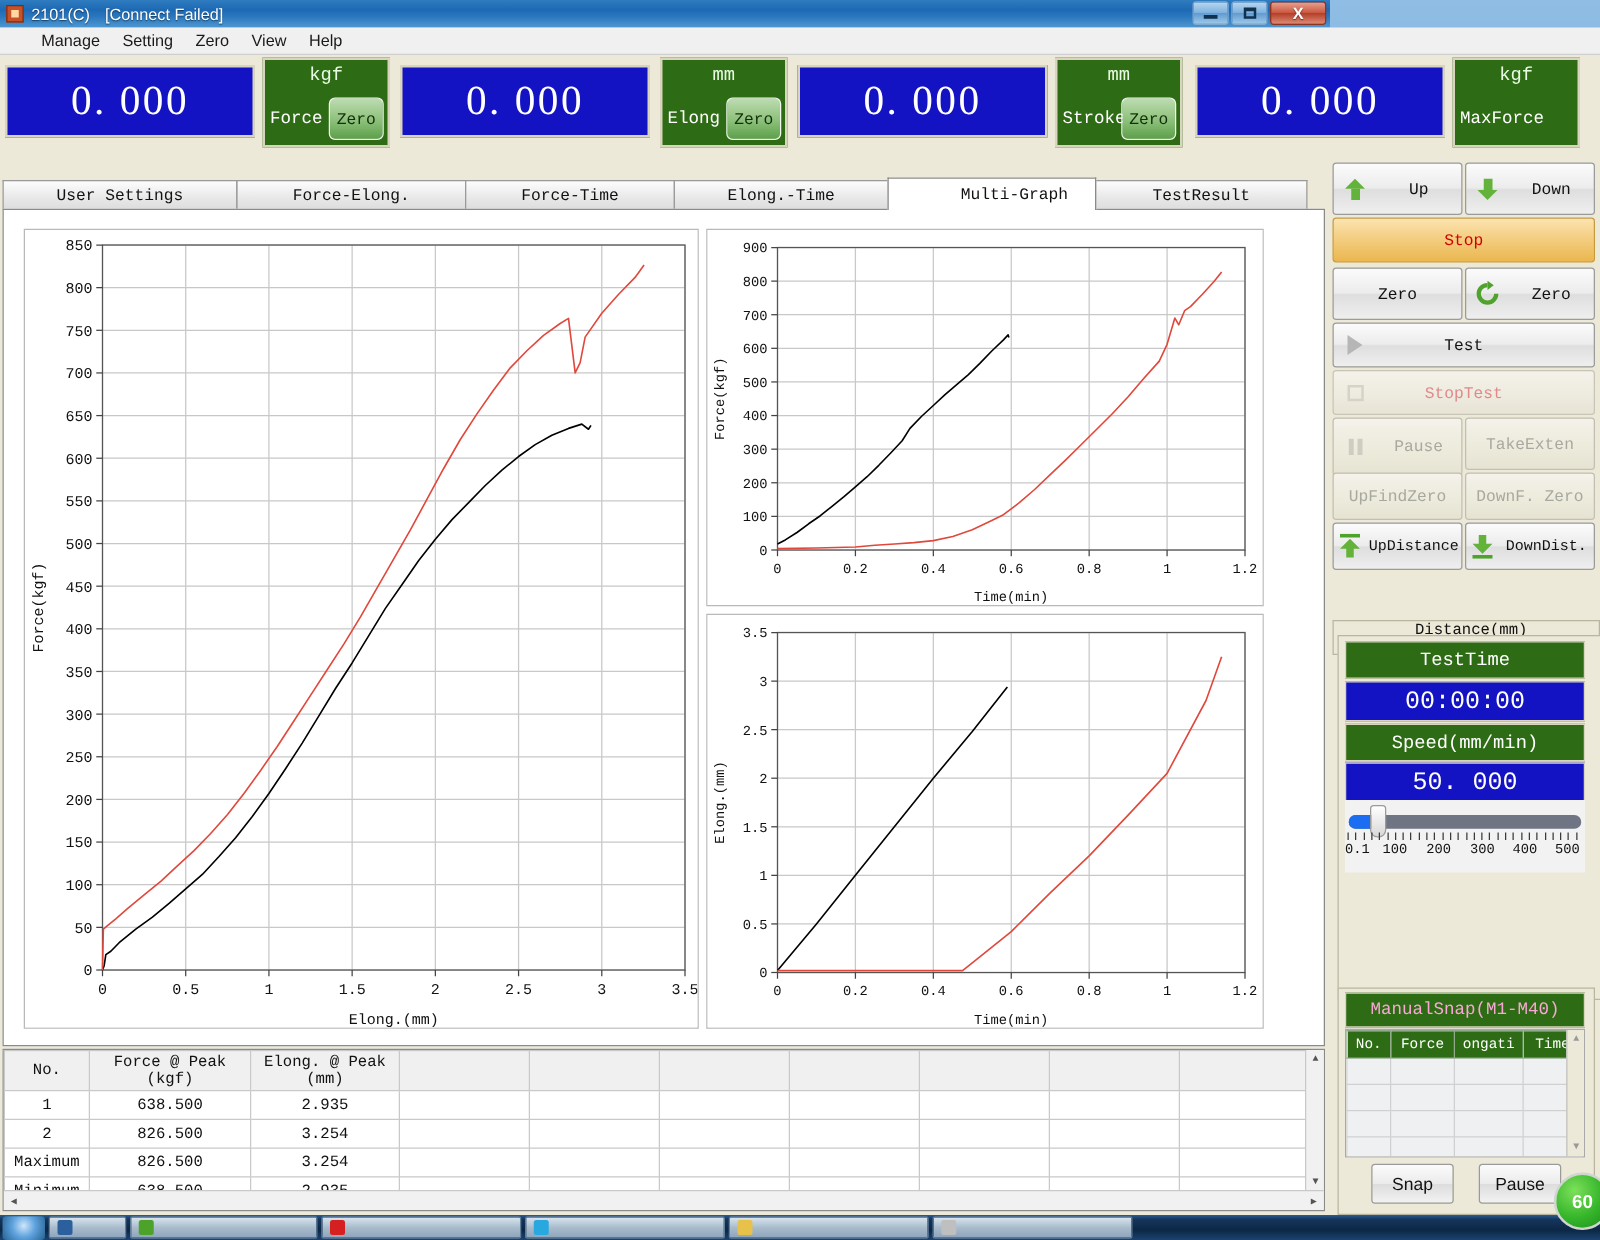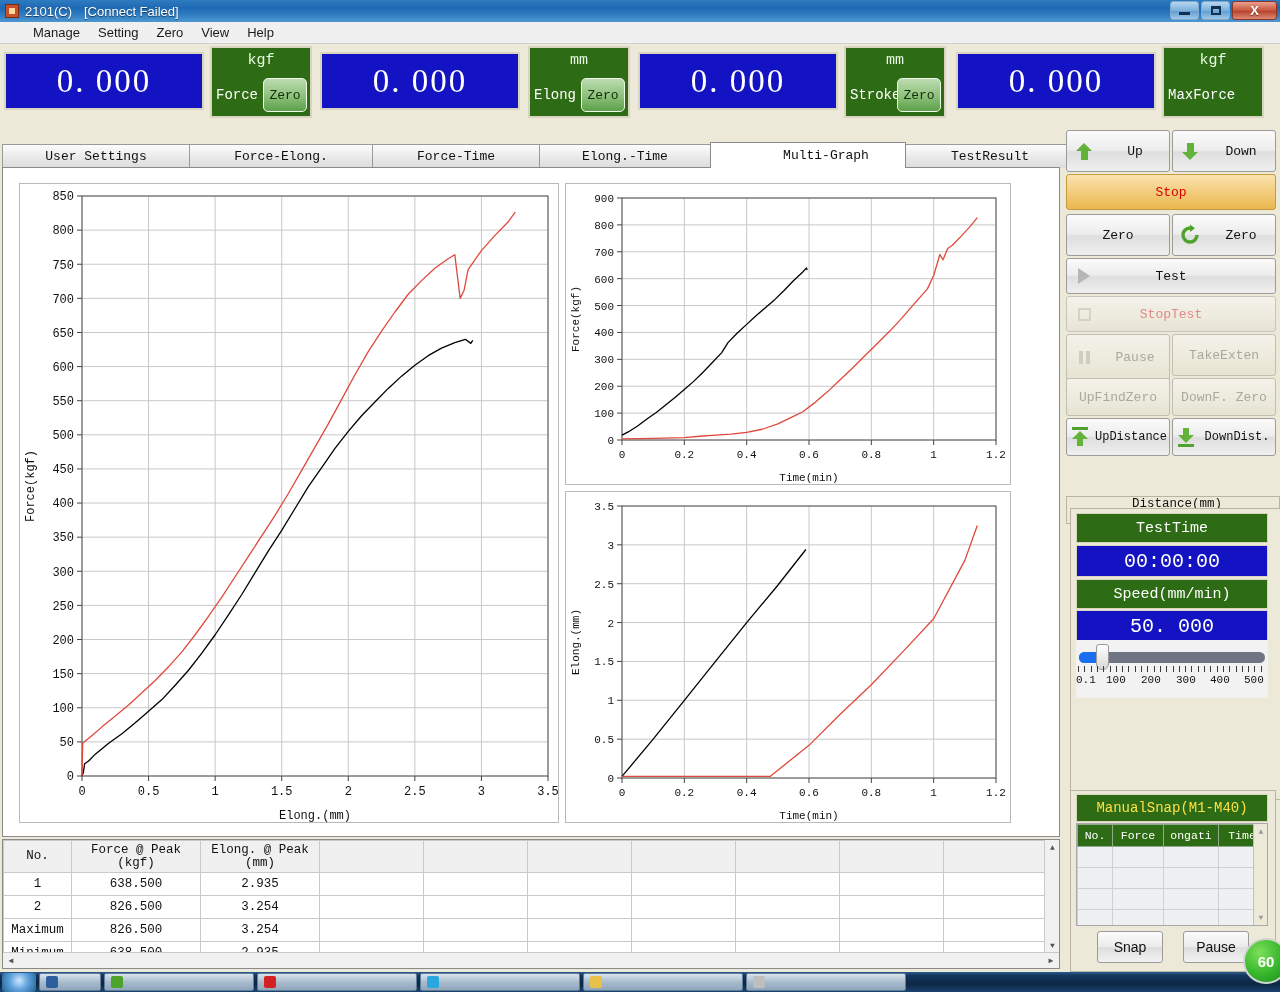--- a/index.html
+++ b/index.html
@@ -8,21 +8,21 @@
     font-family:"Liberation Mono",monospace;
     background:#1a5fa8;
     position:relative;
   }
   
   #app-window{
     position:absolute;left:0;top:0;width:1280px;height:972px;
     background:linear-gradient(180deg,#8fbde4 0%,#6ba3d6 40%,#4d8ac4 100%);
   }
   #titlebar{
-    position:absolute;left:0;top:0;width:1280px;height:22px;
+    position:absolute;left:0;top:0;width:1064px;height:22px;
     background:linear-gradient(180deg,#2f7cc0 0%,#1e69b4 35%,#2a77be 60%,#4d97d1 100%);
     display:flex;align-items:center;
   }
   #titlebar .tb-icon{
     width:14px;height:14px;margin-left:5px;margin-right:6px;
     background:#c8512a;border:1px solid #7a2d12;box-sizing:border-box;
     position:relative;flex:0 0 auto;
   }
   #titlebar .tb-icon:after{
     content:"";position:absolute;left:3px;top:3px;width:6px;height:6px;background:#ffd9a0;
@@ -246,21 +246,21 @@
     font-size:11px;color:#111;font-family:"Liberation Mono",monospace;
   }
   #sliderlabels span{position:absolute;top:0;}
 
   #snapblock{
     position:absolute;left:4px;top:660px;width:206px;height:182px;
     background:#ece9d8;border:1px solid #b9b5a0;box-sizing:border-box;
   }
   #snaphdr{
     position:absolute;left:5px;top:3px;width:192px;height:28px;background:#2d6b14;
-    display:flex;align-items:center;justify-content:center;color:#fde047;font-size:14px;
+    display:flex;align-items:center;justify-content:center;color:#f9a8d4;font-size:14px;
     border:1px solid #d9d4bd;box-sizing:border-box;font-family:"Liberation Mono",monospace;
   }
   #snaptable{
     position:absolute;left:5px;top:32px;width:192px;height:103px;background:#fff;
     border:1px solid #a9a9a9;box-sizing:border-box;overflow:hidden;
   }
   #snaptable table{border-collapse:collapse;width:176px;table-layout:fixed;}
   #snaptable th{
     background:#2d6b14;color:#ffffff;font-size:11.5px;font-weight:normal;height:19px;
     border:1px solid #8fa98a;font-family:"Liberation Mono",monospace;overflow:hidden;
@@ -364,21 +364,21 @@
         <div class="u">kgf</div>
         <div class="n">MaxForce</div>
       </div>
     </div>
 
     <div id="tabs">
       <div class="tab" style="width:188px;">User Settings</div>
       <div class="tab" style="width:184px;">Force-Elong.</div>
       <div class="tab" style="width:168px;">Force-Time</div>
       <div class="tab" style="width:172px;">Elong.-Time</div>
-      <div class="tab active" style="width:196px;padding-left:36px;">Multi-Graph</div>
+      <div class="tab active" style="width:167px;padding-left:36px;">Multi-Graph</div>
       <div class="tab" style="width:170px;">TestResult</div>
     </div>
 
     <div id="graphpane">
       <div class="chartbox" id="chart-main">
           <svg width="538" height="638" viewBox="0 0 538 638">
             <rect x="0" y="0" width="538" height="638" fill="#ffffff"></rect>
             <line x1="62" y1="12" x2="62" y2="592" stroke="#c8c8c8" stroke-width="1"></line>
             <line x1="128.57142857142856" y1="12" x2="128.57142857142856" y2="592" stroke="#c8c8c8" stroke-width="1"></line>
             <line x1="195.14285714285714" y1="12" x2="195.14285714285714" y2="592" stroke="#c8c8c8" stroke-width="1"></line>

